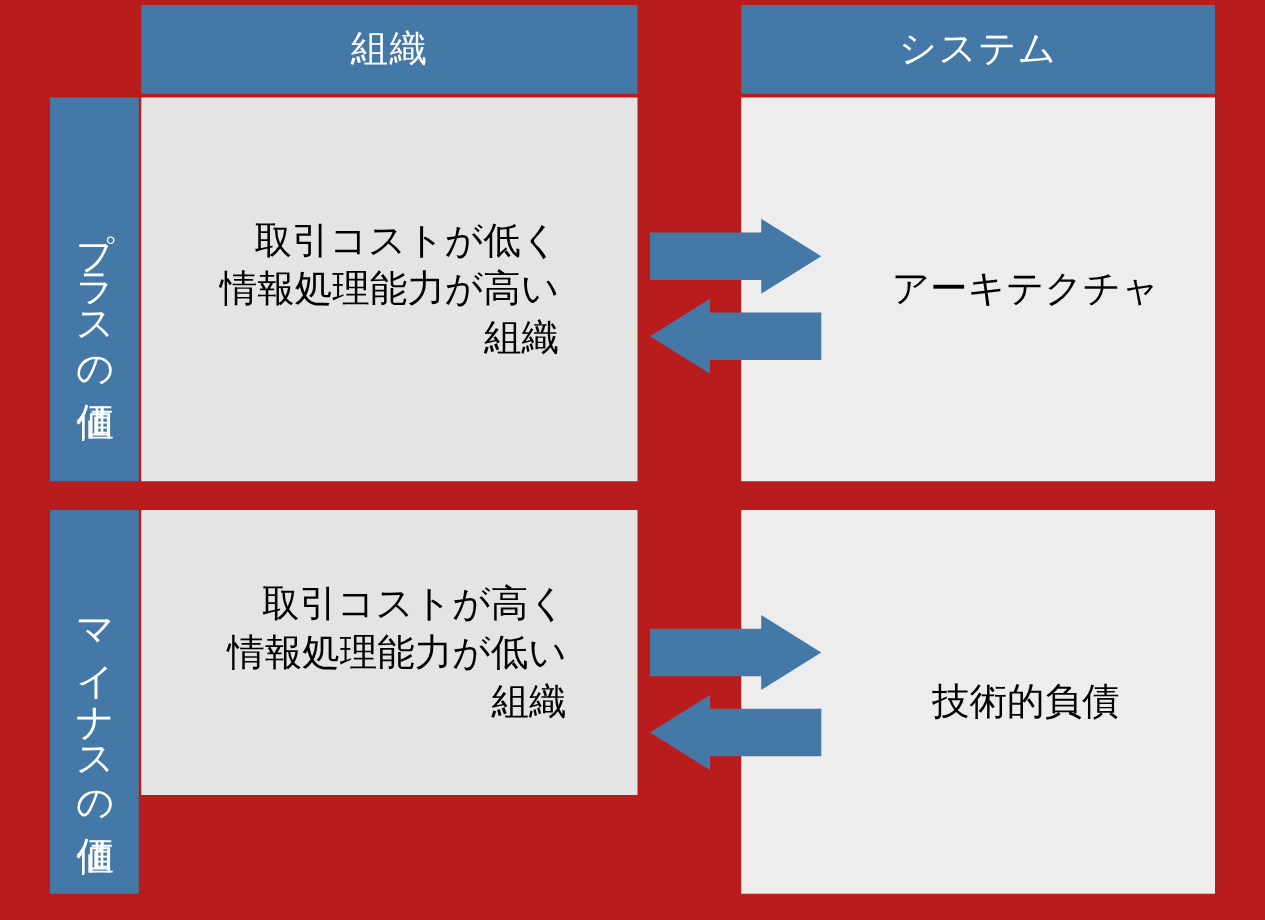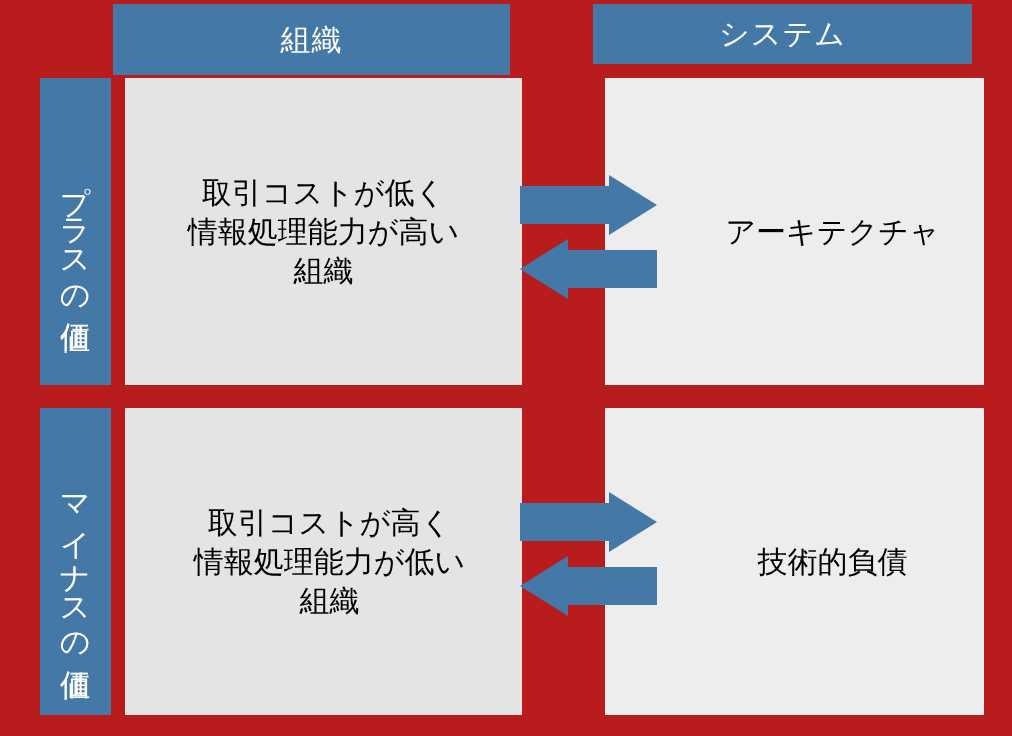--- a/index.html
+++ b/index.html
@@ -25,21 +25,21 @@
     background: #4478A6;
     color: #ffffff;
     display: flex;
     align-items: center;
     justify-content: center;
     font-size: 30px;
     letter-spacing: 1px;
     line-height: 1;
   }
   #header-org   { left: 113px; top: 4px;  width: 397px; height: 71px; }
-  #header-sys   { left: 593px; top: 4px;  width: 379px; height: 60px; }
+  #header-sys   { left: 593px; top: 4px;  width: 379px; height: 71px; }
 
   
   .row-header {
     position: absolute;
     background: #4478A6;
     color: #ffffff;
     font-size: 30px;
     line-height: 1.18;
     text-align: center;
     writing-mode: vertical-rl;
@@ -51,37 +51,36 @@
   }
   #row-header-plus  { left: 40px; top: 78px;  width: 71px; height: 307px; }
   #row-header-minus { left: 40px; top: 408px; width: 71px; height: 307px; }
 
   
   .panel {
     position: absolute;
     display: flex;
     align-items: center;
     justify-content: center;
-    text-align: center;
+    text-align: right;
     color: #000000;
     box-sizing: border-box;
-    margin-left: 12px;
   }
   .panel-left {
     background: #E4E4E4;
     font-size: 30px;
     line-height: 1.30;
   }
   .panel-right {
     background: #EDEDED;
     font-size: 30px;
     line-height: 1.30;
   }
   #panel-org-plus    { left: 113px; top: 78px;  width: 397px; height: 307px; }
-  #panel-org-minus   { left: 113px; top: 408px; width: 397px; height: 307px; padding-left: 12px; }
+  #panel-org-minus   { left: 113px; top: 408px; width: 397px; height: 228px; padding-left: 12px; }
   #panel-sys-plus    { left: 593px; top: 78px;  width: 379px; height: 307px; }
   #panel-sys-minus   { left: 593px; top: 408px; width: 379px; height: 307px; }
 
   
   .panel-right .panel-text {
     transform: translateX(38px);
   }
 
   
   .arrow-group {

